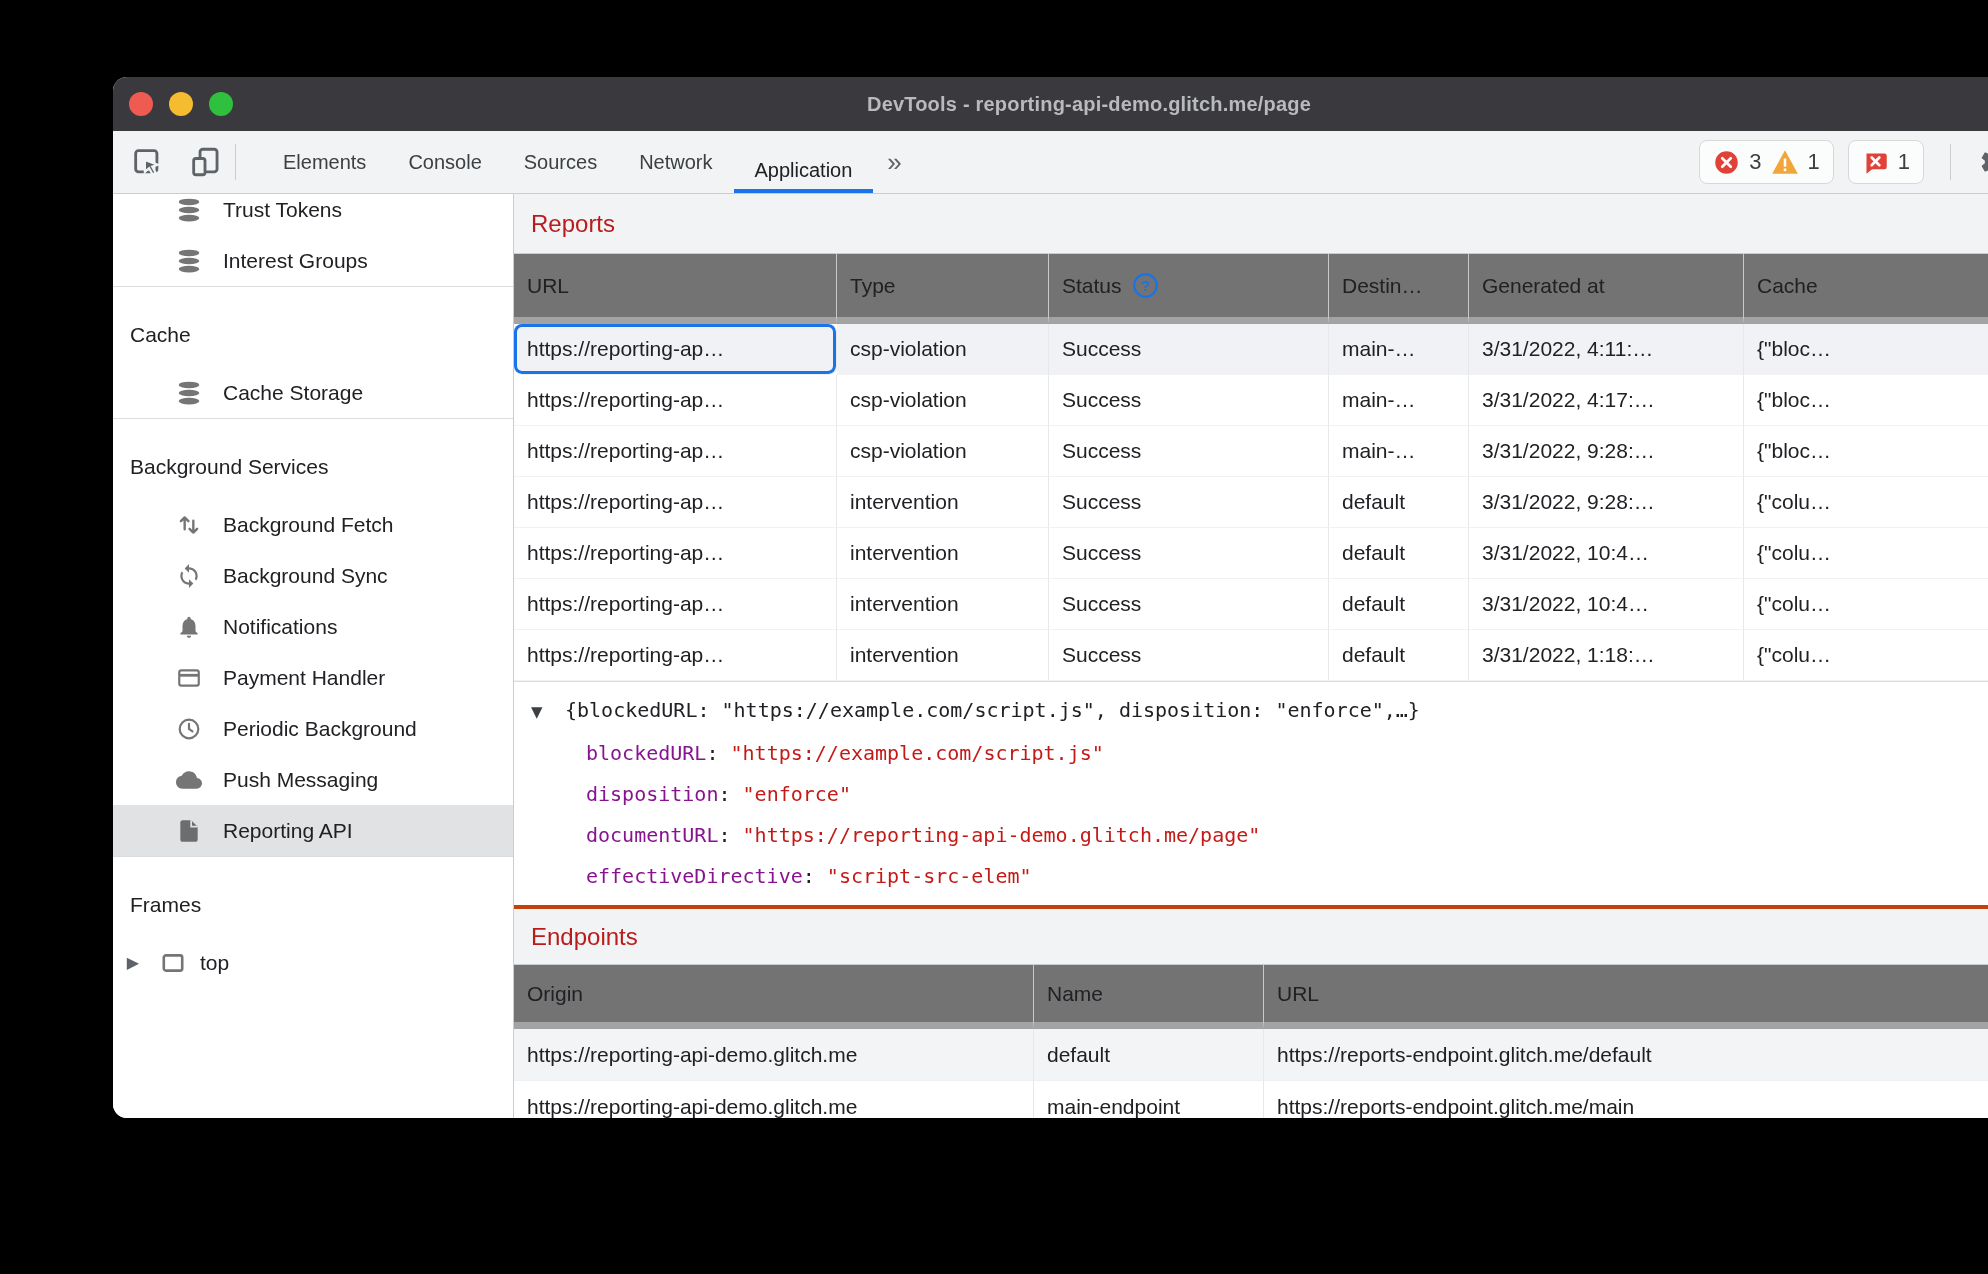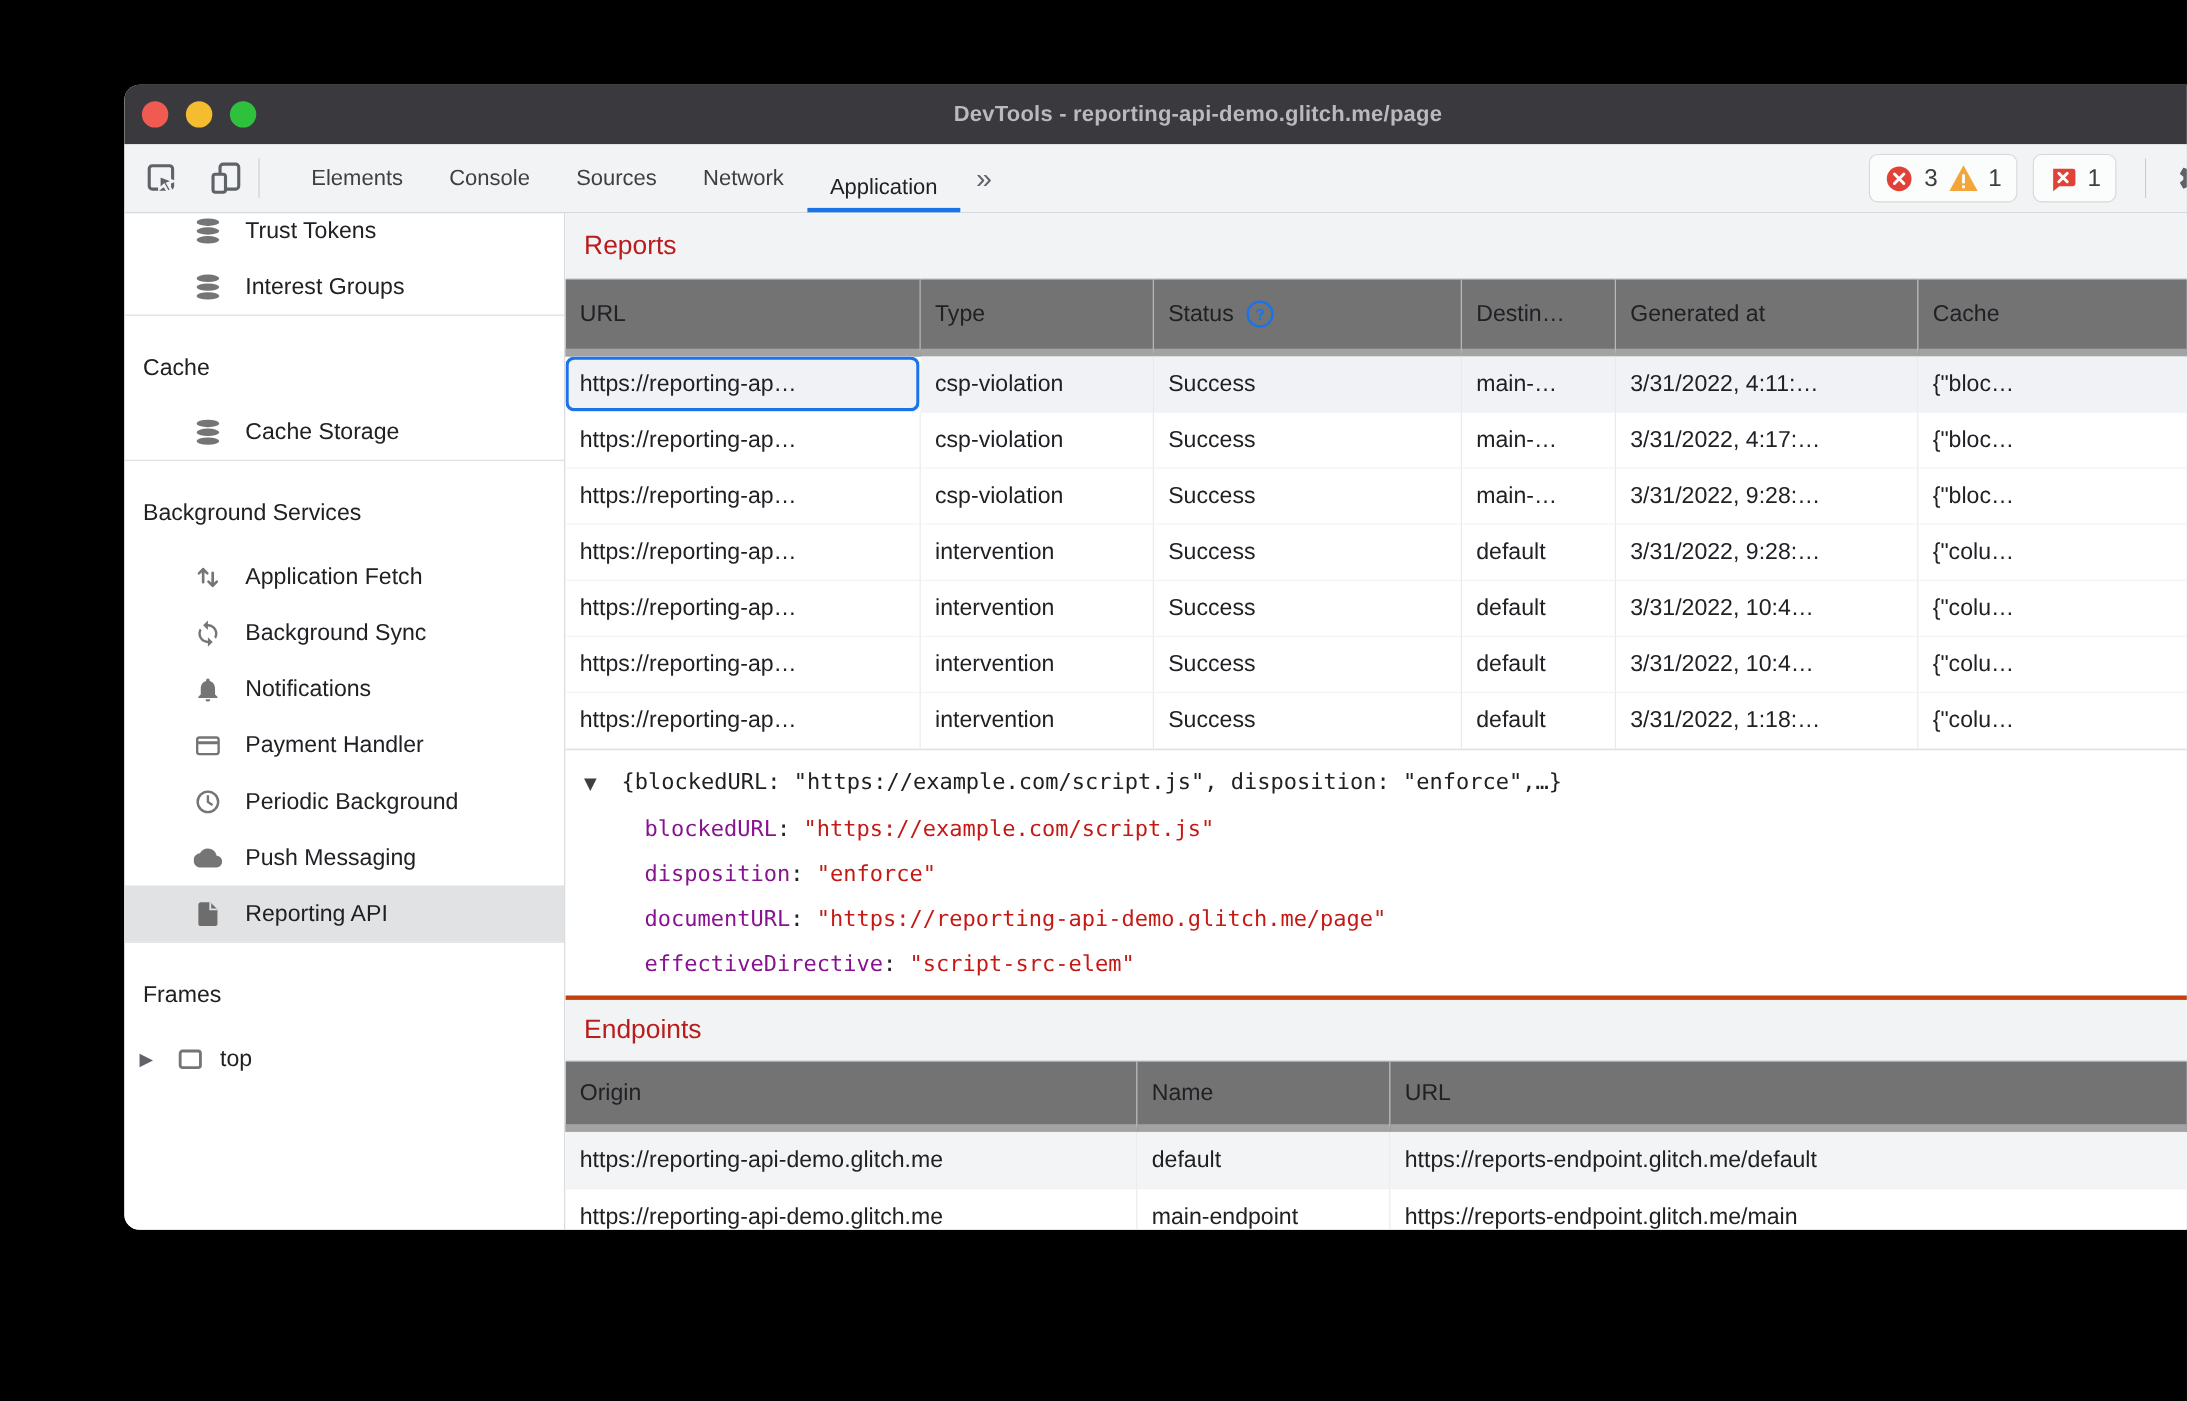--- a/index.html
+++ b/index.html
@@ -208,21 +208,21 @@
       </div>
 
       <div class="ssection">
         <div class="sheader">Background Services</div>
         <div class="sitem">
           <span class="icon">
             <svg width="26" height="26" viewBox="0 0 24 24" fill="none" stroke="#757575" stroke-width="2.2" stroke-linecap="round" stroke-linejoin="round">
                   <path d="M8 16V5M8 5L4.5 8.5M8 5l3.5 3.5M16 8v11M16 19l-3.5-3.5M16 19l3.5-3.5"></path>
                 </svg>
           </span>
-          <span>Application Fetch</span>
+          <span>Background Fetch</span>
         </div>
         <div class="sitem">
           <span class="icon">
             <svg width="26" height="26" viewBox="0 0 24 24" fill="#757575">
                   <path d="M12 4V1L8 5l4 4V6c3.31 0 6 2.69 6 6 0 1.01-.25 1.97-.7 2.8l1.46 1.46C19.54 15.03 20 13.57 20 12c0-4.42-3.58-8-8-8zm0 14c-3.31 0-6-2.69-6-6 0-1.01.25-1.97.7-2.8L5.24 7.74C4.46 8.97 4 10.43 4 12c0 4.42 3.58 8 8 8v3l4-4-4-4v3z"></path>
                 </svg>
           </span>
           <span>Background Sync</span>
         </div>
         <div class="sitem">

